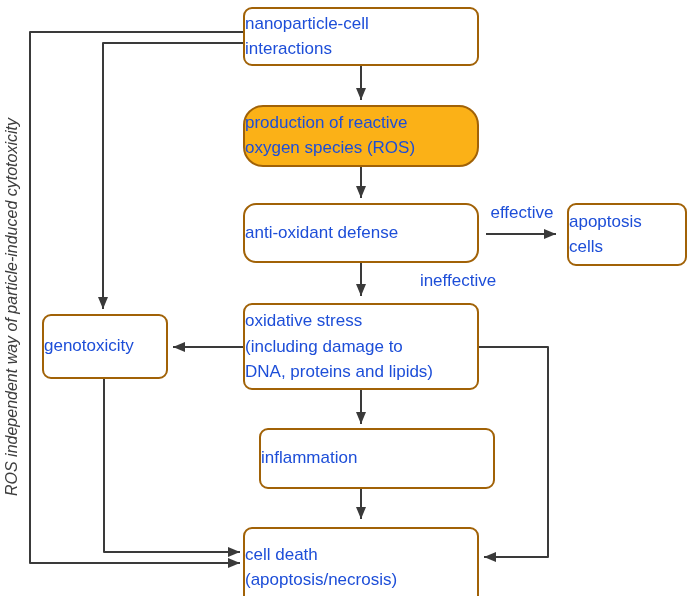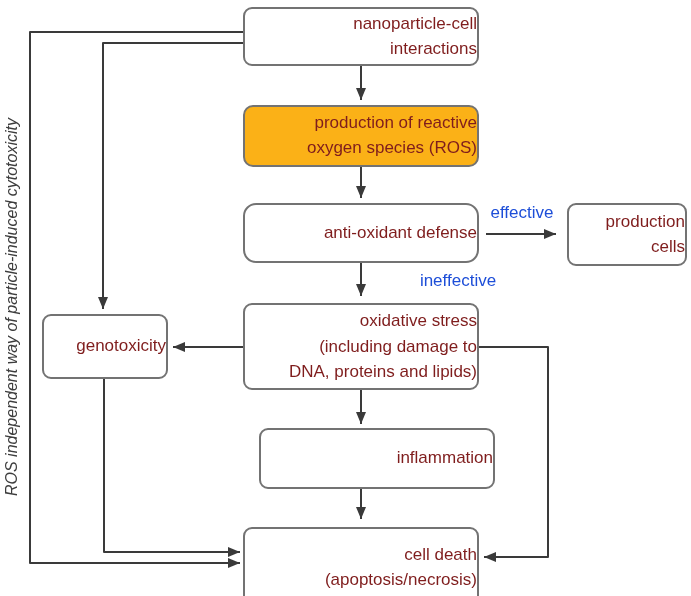--- a/index.html
+++ b/index.html
@@ -8,35 +8,35 @@
     width:691px;height:596px;
     background:#ffffff;
     font-family:"Liberation Sans","DejaVu Sans",sans-serif;
     color:#3d3d3d;
     overflow:hidden;
   }
   .arrows{position:absolute;left:0;top:0;width:691px;height:596px;}
   .box{
     position:absolute;
     box-sizing:border-box;
-    border:2px solid #737373;
+    border:2px solid #a16207;
     border-radius:9px;
     background:#ffffff;
     display:flex;
     flex-direction:column;
     justify-content:center;
-    align-items:flex-end;
+    align-items:flex-start;
     text-align:center;
     font-size:17px;
     line-height:1.45;
-    color:#7f1d1d;
+    color:#1d4ed8;
   }
   .box .bl{white-space:nowrap;}
   #b-nano   {left:243px; top:7px;   width:236px; height:59px;}
-  #b-ros    {left:243px; top:105px; width:236px; height:62px; background:#FBB117; border-radius:10px;}
+  #b-ros    {left:243px; top:105px; width:236px; height:62px; background:#FBB117; border-radius:20px;}
   #b-anti   {left:243px; top:203px; width:236px; height:60px;border-radius:13px;}
   #b-unaff  {left:567px; top:203px; width:120px; height:63px;}
   #b-oxid   {left:243px; top:303px; width:236px; height:87px; line-height:1.5;}
   #b-geno   {left:42px;  top:314px; width:126px; height:65px;}
   #b-infl   {left:243px; top:428px; width:236px; height:61px;margin-left:16px;}
   #b-death  {left:243px; top:527px; width:236px; height:81px;}
   .lbl{
     position:absolute;
     font-size:17px;
     color:#1d4ed8;
@@ -91,21 +91,21 @@
   <div class="box" id="b-ros" style="background: rgb(251, 177, 23);">
     <div class="bl">production of reactive</div>
     <div class="bl">oxygen species (ROS)</div>
   </div>
 
   <div class="box" id="b-anti">
     <div class="bl">anti-oxidant defense</div>
   </div>
 
   <div class="box" id="b-unaff">
-    <div class="bl">production</div>
+    <div class="bl">apoptosis</div>
     <div class="bl">cells</div>
   </div>
 
   <div class="box" id="b-oxid">
     <div class="bl">oxidative stress</div>
     <div class="bl">(including damage to</div>
     <div class="bl">DNA, proteins and lipids)</div>
   </div>
 
   <div class="box" id="b-geno">

